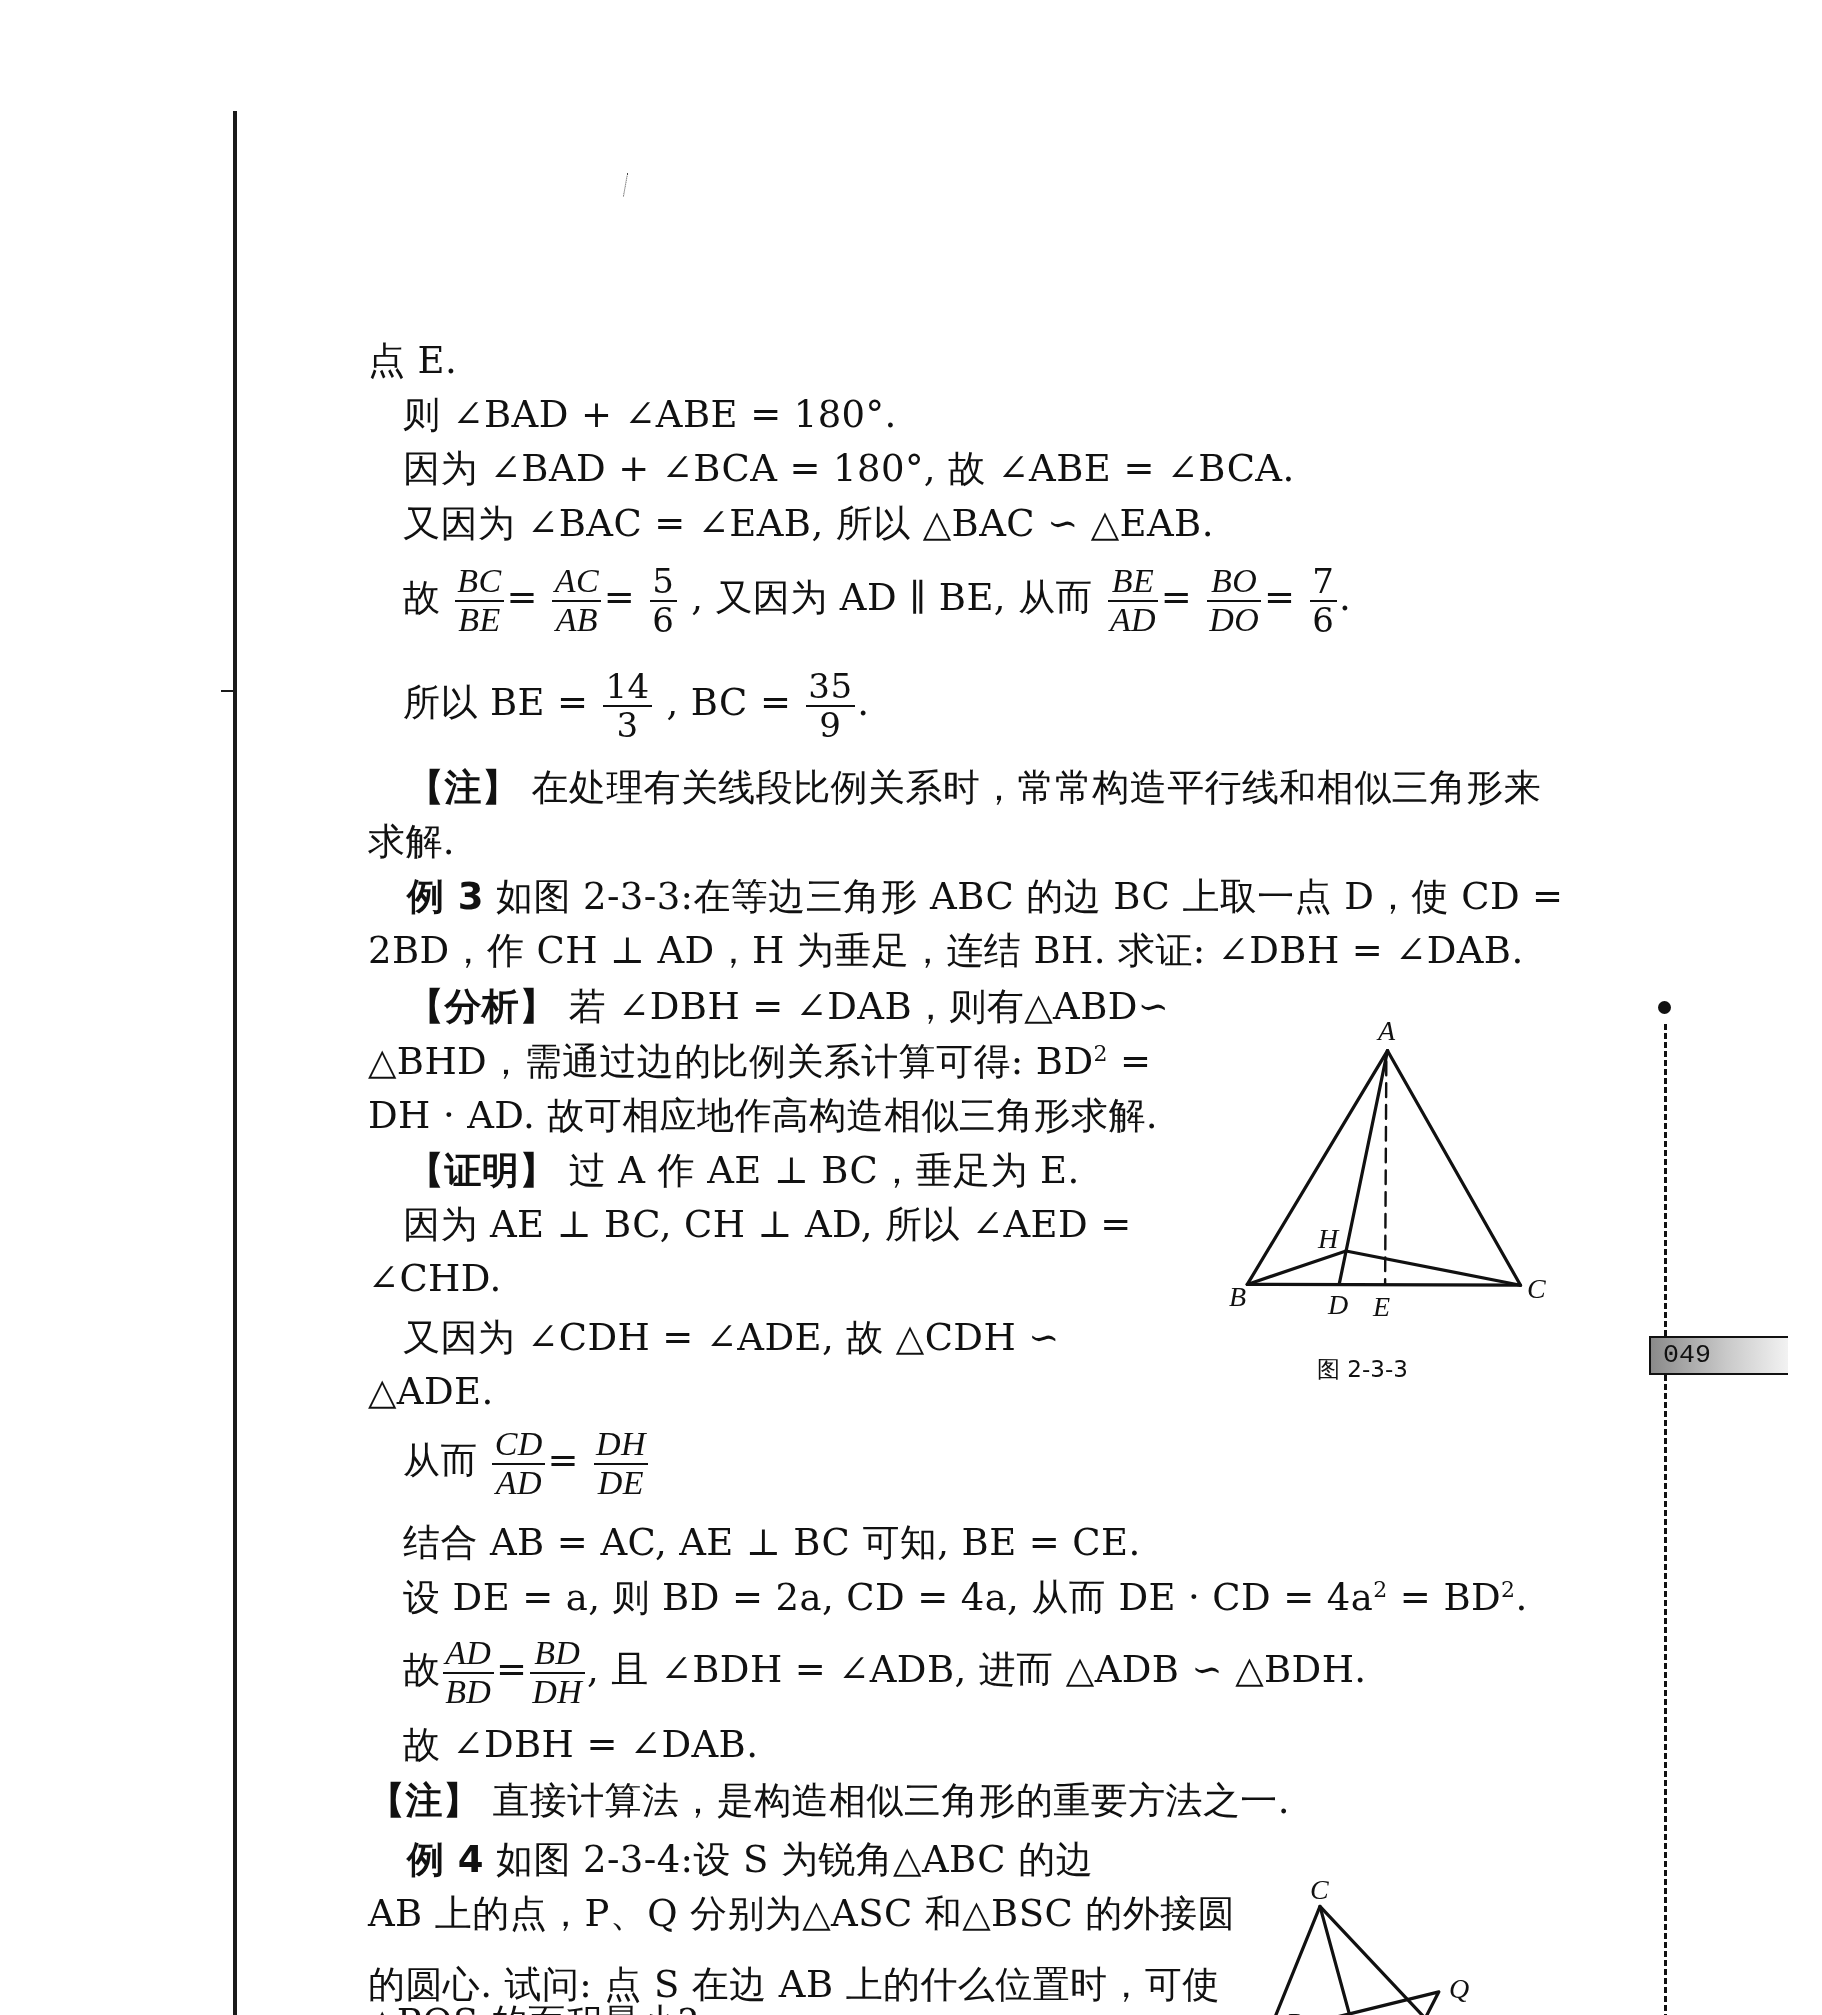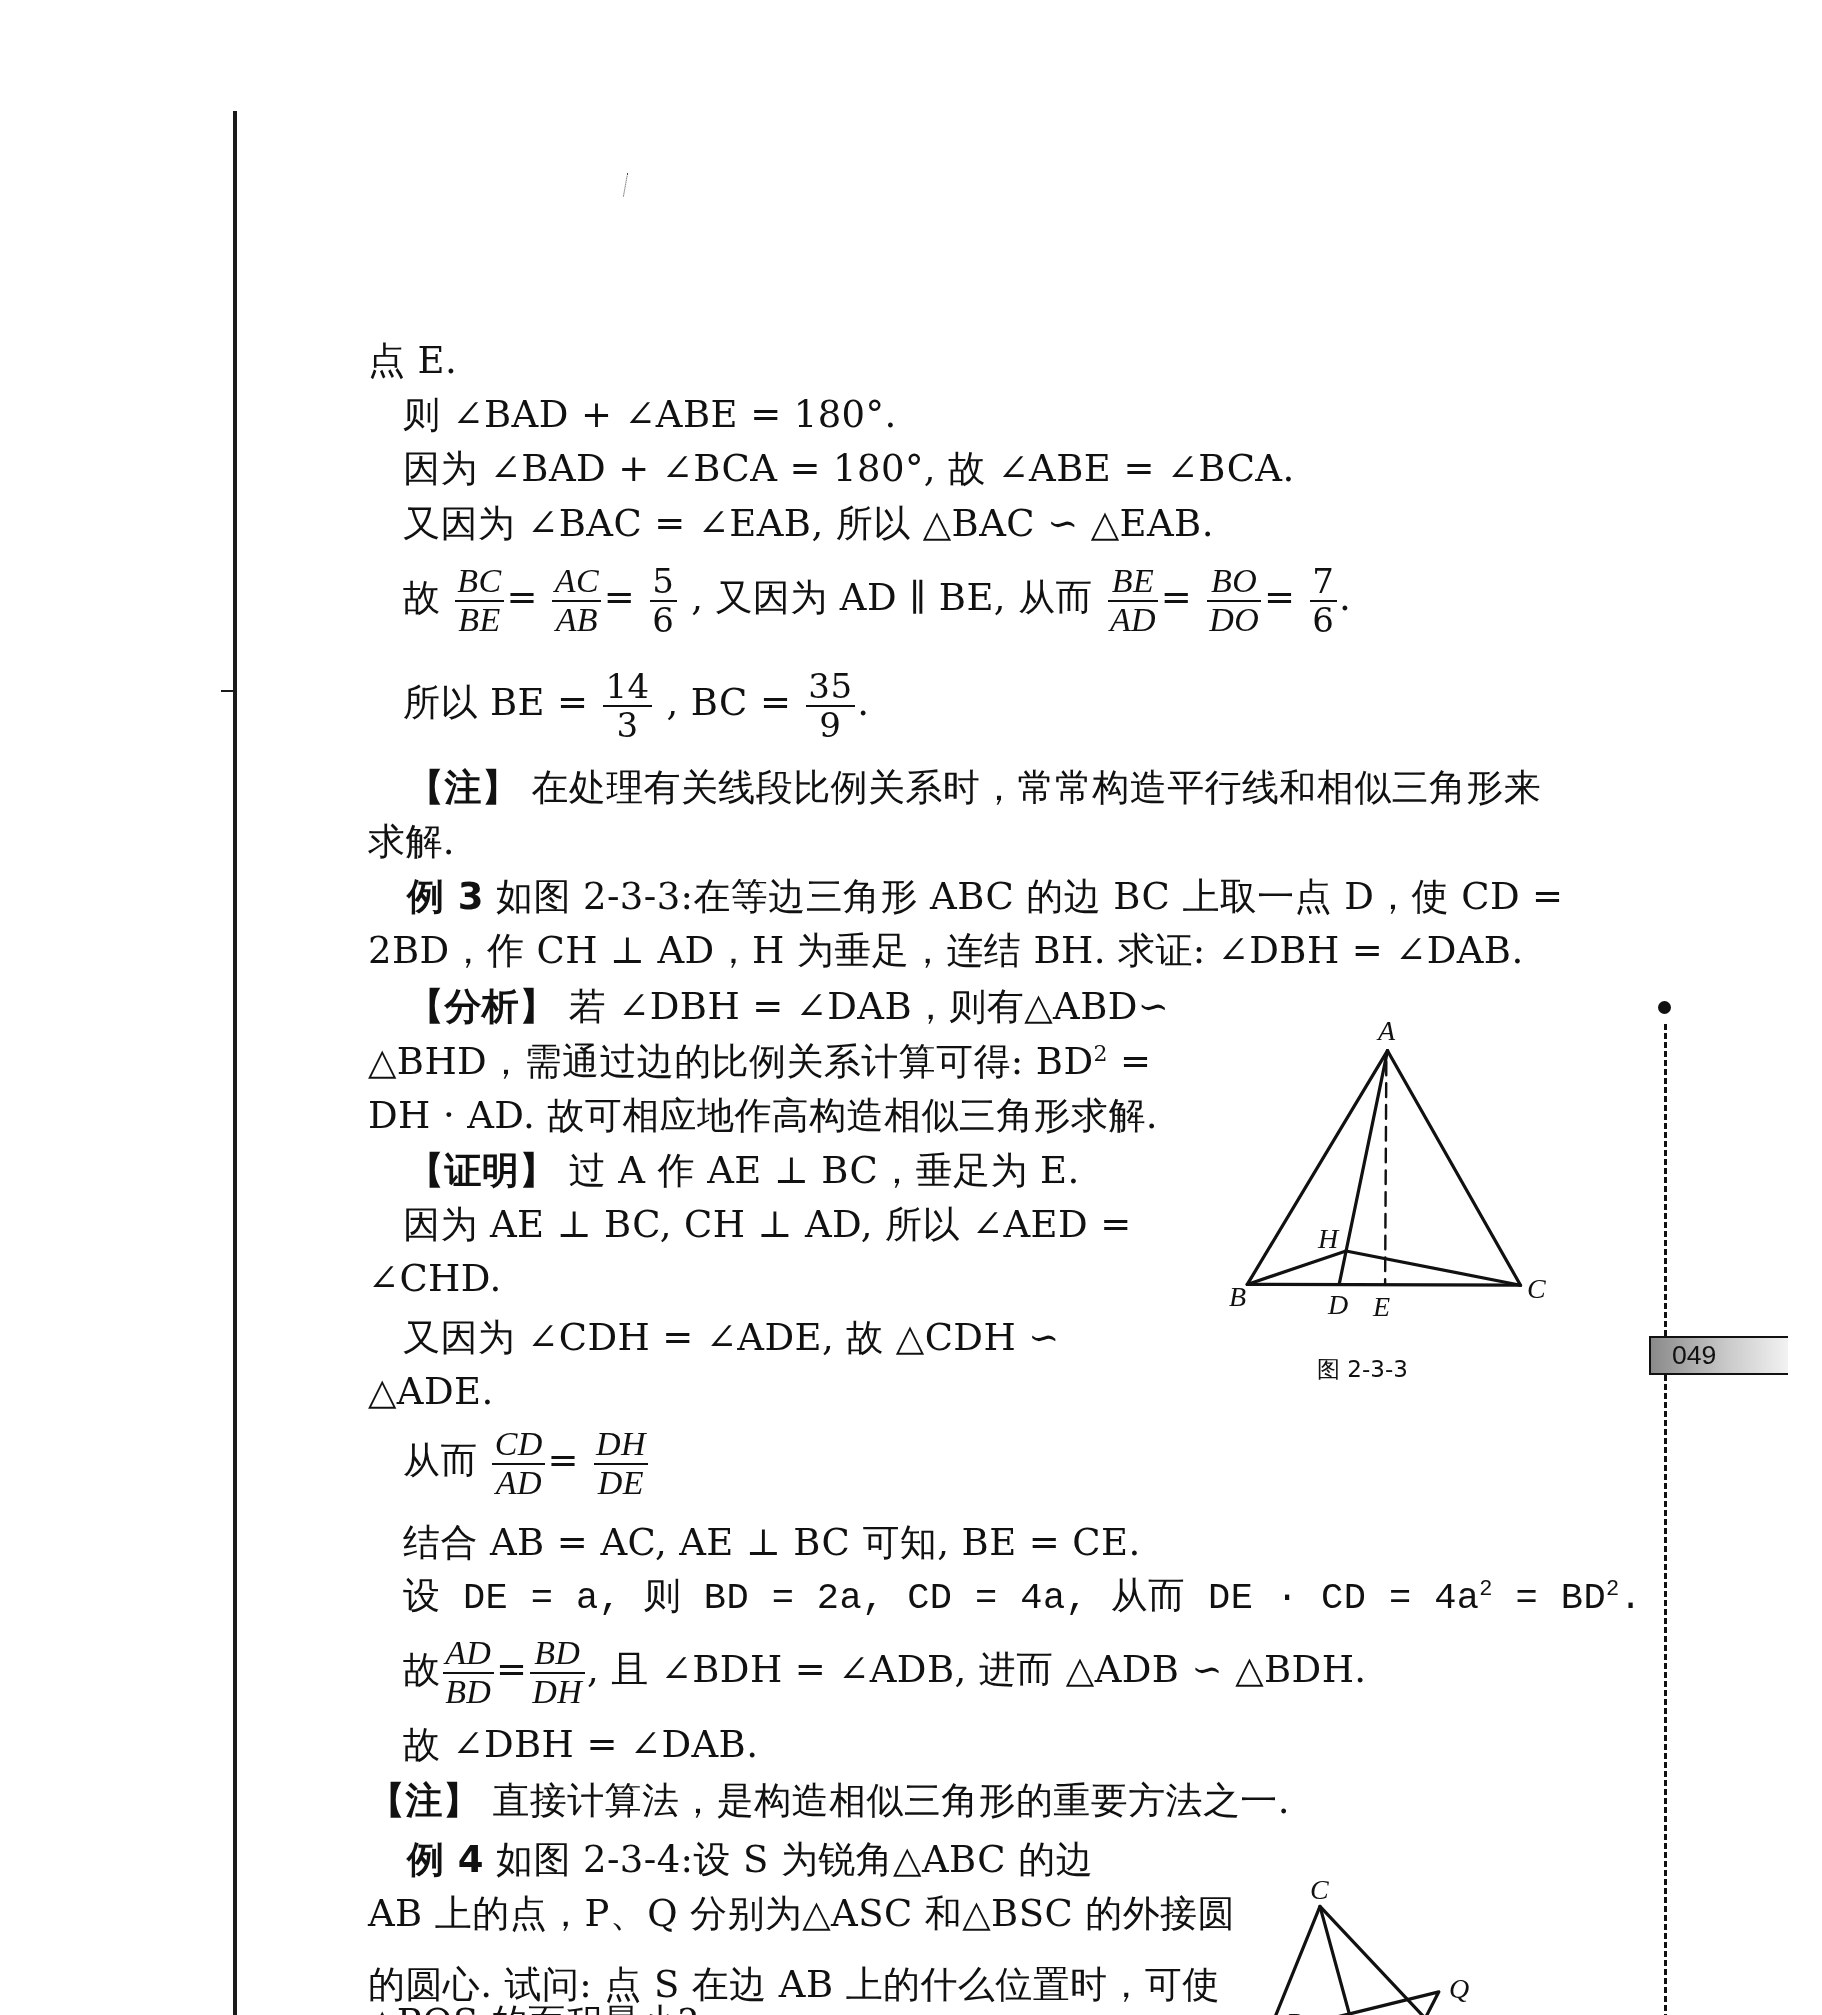--- a/index.html
+++ b/index.html
@@ -19,21 +19,21 @@
   sup { font-size: 22px; line-height: 0; }
 
   .fig-caption { position: absolute; font-family: "DejaVu Sans", sans-serif; font-weight: normal; font-size: 23px; white-space: nowrap; }
   .fig-label { position: absolute; font-family: "Liberation Serif", serif; font-style: italic; font-size: 28px; }
 
   .dash-line { position: absolute; left: 1664px; top: 1024px; width: 0; height: 1320px; border-left: 3.6px dashed #111; }
   .dot-top { position: absolute; left: 1658px; top: 1001px; width: 13px; height: 13px; border-radius: 50%; background: #111; }
   .page-tab { position: absolute; left: 1649px; top: 1336px; width: 137px; height: 35px;
               border-top: 2.4px solid #111; border-bottom: 2.4px solid #111; border-left: 2.4px solid #111;
               background: linear-gradient(to right, #8a8a8a, #c9c9c9 55%, #f2f2f2); }
-  .page-num { position: absolute; left: 12px; top: 1.6px; font-family: Liberation Sans, sans-serif; font-size: 26.6px; line-height: 31px; color: #111; margin-left: 9px; }
+  .page-num { position: absolute; left: 12px; top: 1.6px; font-family: Liberation Mono, monospace; font-size: 26.6px; line-height: 31px; color: #111; }
 </style>
 </head>
 <body>
 
 <div class="margin-line"></div>
 <div class="margin-tick"></div>
 <div class="speck"></div>
 
 <div class="line" style="left:368px; top:341px;">点 E.</div>
 <div class="line" style="left:403px; top:395px;">则 ∠BAD + ∠ABE = 180°.</div>
@@ -87,21 +87,21 @@
 <div class="line" style="left:368px; top:1259px;">∠CHD.</div>
 <div class="line" style="left:403px; top:1318px;">又因为 ∠CDH = ∠ADE, 故 △CDH ∽</div>
 <div class="line" style="left:368px; top:1372px;">△ADE.</div>
 
 <div class="line" style="left:403px; top:1427px;">
   <span>从而</span>
   <span class="frac i"><span class="num">CD</span><span class="den">AD</span></span>=
   <span class="frac i"><span class="num">DH</span><span class="den">DE</span></span>
 </div>
 <div class="line" style="left:403px; top:1523px;">结合 AB = AC, AE ⊥ BC 可知, BE = CE.</div>
-<div class="line" style="left:403px; top:1578px;font-family:Liberation Mono, monospace;">
+<div class="line" style="left:403px; top:1578px;">
   <span>设 DE = a, 则 BD = 2a, CD = 4a, 从而 DE · CD = 4a</span><sup>2</sup><span> = BD</span><sup>2</sup><span>.</span>
 </div>
 <div class="line" style="left:403px; top:1636px;">
   <span>故</span><span class="frac i"><span class="num">AD</span><span class="den">BD</span></span>=<span class="frac i"><span class="num">BD</span><span class="den">DH</span></span><span>, 且 ∠BDH = ∠ADB, 进而 △ADB ∽ △BDH.</span>
 </div>
 <div class="line" style="left:403px; top:1725px;">故 ∠DBH = ∠DAB.</div>
 <div class="line" style="left:368px; top:1781px;">
   <span class="b">【注】</span>
   <span>直接计算法，是构造相似三角形的重要方法之一.</span>
 </div>

